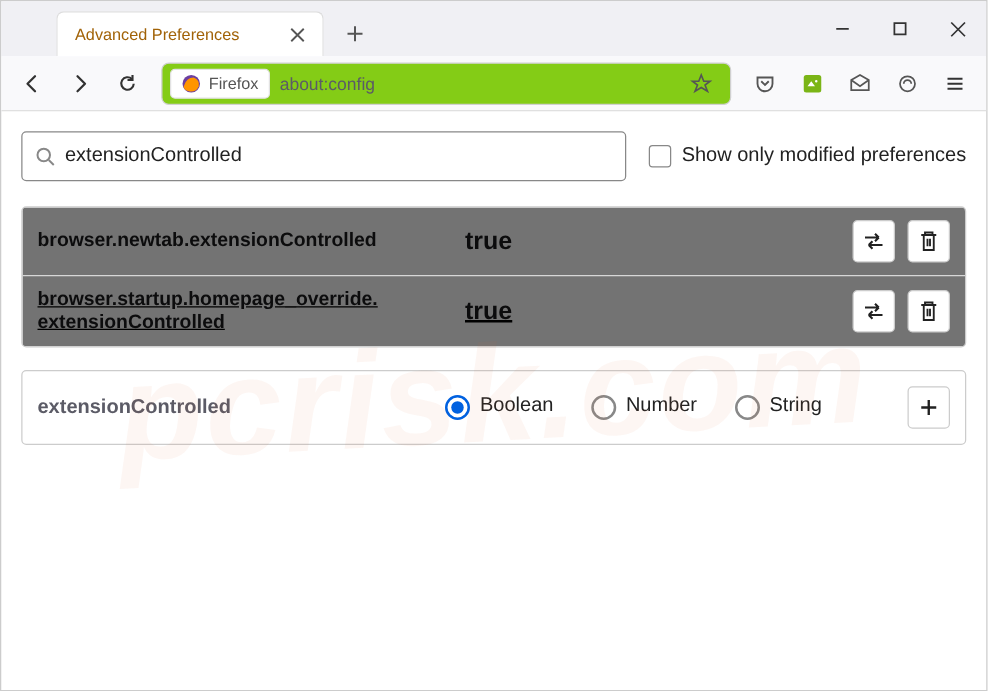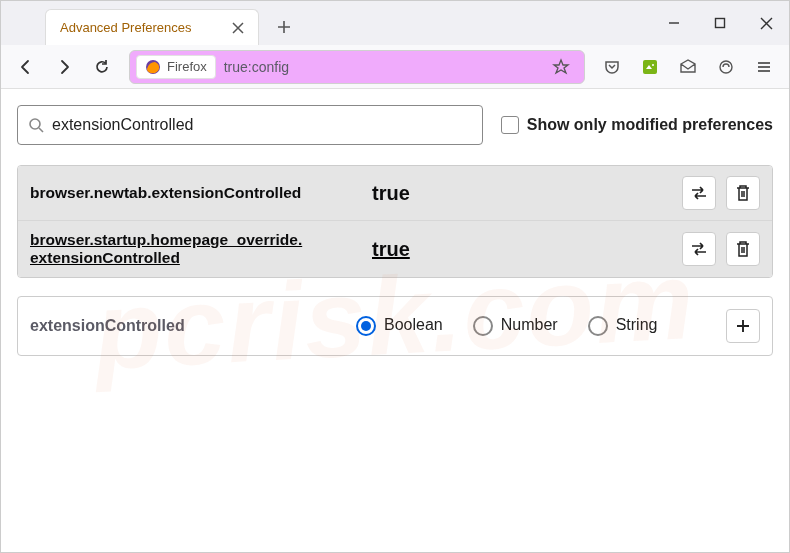--- a/index.html
+++ b/index.html
@@ -61,21 +61,21 @@
   }
   .tb-btn {
     width: 34px; height:34px;
     display:flex; align-items:center; justify-content:center;
     border-radius: 4px;
     color: #555;
   }
   .urlbar {
     flex: 1;
     height: 34px;
-    background: #f0abfc;
+    background: #84cc16;
     border: 1px solid #d0d0d0;
     border-radius: 6px;
     display:flex;
     align-items:center;
     padding: 0 6px;
     margin: 0 6px;
   }
   .identity {
     display:flex; align-items:center; gap:6px;
     background:#fff;
@@ -103,28 +103,28 @@
     border: 1px solid #888;
     border-radius: 4px;
     display:flex;
     align-items:center;
     padding: 0 10px;
     gap:8px;
   }
   .pref-search input {
     border:none; outline:none; font-size:16px; flex:1; color:#222; background:transparent;
   }
-  .checkbox-wrap { display:flex; align-items:flex-end; gap:8px; font-size:16px; color:#222;font-weight:bold;}
+  .checkbox-wrap { display:flex; align-items:flex-end; gap:8px; font-size:16px; color:#222;}
   .cb { width:18px;height:18px;border:1px solid #888;border-radius:3px;}
   .pref-table { border:1px solid #ccc; border-radius:4px; overflow:hidden; margin-bottom:18px;}
   .pref-row {
     display:flex;
     align-items:center;
     padding: 10px 12px;
-    background:#e5e5e5;
+    background:#737373;
     border-bottom:1px solid #d7d7d7;
     gap:12px;
   }
   .pref-row:last-child { border-bottom:none;text-decoration:underline;}
   .pref-name { font-weight:700; font-size:15.5px; color:#0c0c0d; width:330px; word-break:break-word;}
   .pref-val { font-weight:700; font-size:20px; color:#0c0c0d; flex:1;}
   .pref-actions { display:flex; gap:10px;}
   .icon-btn {
     width:34px;height:34px;border:1px solid #ccc;border-radius:4px;background:#fff;
     display:flex;align-items:center;justify-content:center;
@@ -204,21 +204,21 @@
       </svg>
   </div>
   <div class="urlbar">
     <div class="identity">
       <svg class="ff-icon" viewBox="0 0 16 16">
           <circle cx="8" cy="8" r="7" fill="#6b3fa0"></circle>
           <path d="M2 10 Q4 3 10 3 Q15 5 14 10 Q12 15 6 14 Q2 13 2 10" fill="#ff9500"></path>
         </svg>
       <span>Firefox</span>
     </div>
-    <span class="url-text">true:config</span>
+    <span class="url-text">about:config</span>
     <div class="url-right">
       <div class="tb-btn">
         <svg width="18" height="18" viewBox="0 0 18 18">
             <path d="M9 2 L11 7 L16 7 L12 10 L14 15 L9 12 L4 15 L6 10 L2 7 L7 7 Z" stroke="#555" stroke-width="1.3" fill="none"></path>
           </svg>
       </div>
     </div>
   </div>
   <div class="tb-btn">
     <svg width="18" height="18" viewBox="0 0 18 18">

